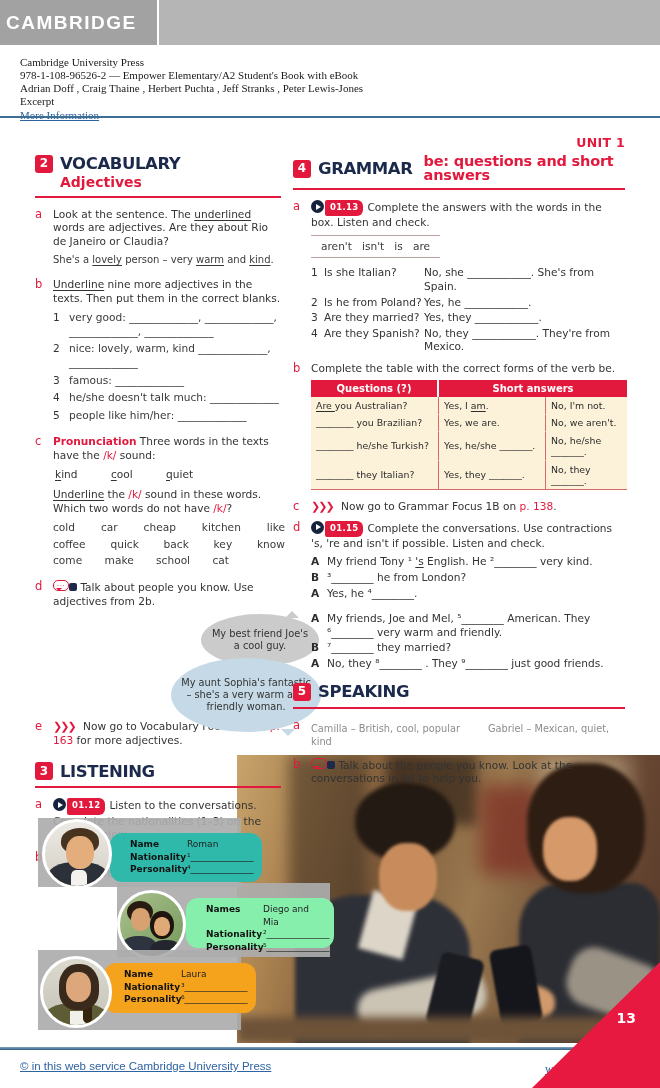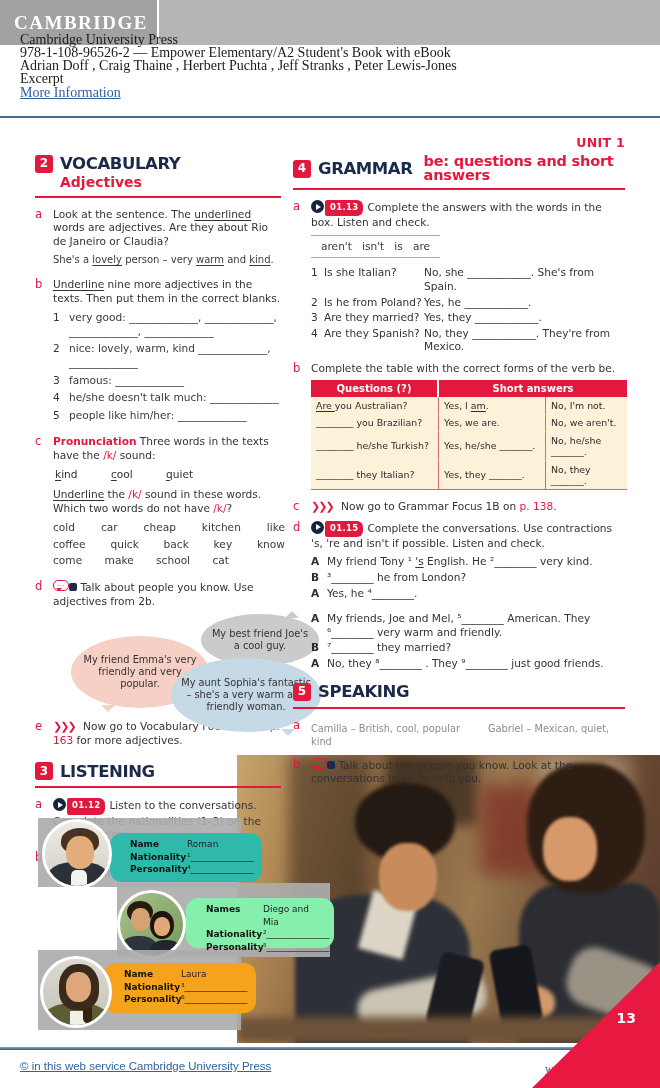--- a/index.html
+++ b/index.html
@@ -2,24 +2,24 @@
 <html><head>
 <meta charset="utf-8">
 <style>
   html,body{margin:0;padding:0;background:#fff;}
   .page{position:relative;width:660px;height:1088px;background:#fff;overflow:hidden;
         font-family:"DejaVu Sans","Liberation Sans",sans-serif;color:#333;}
   
   .banner{position:absolute;left:0;top:0;width:660px;height:45px;background:#b5b5b5;}
   .logo-block{position:absolute;left:0;top:0;width:157px;height:45px;background:#a2a2a2;
               border-right:2px solid #fff;display:flex;align-items:center;}
-  .logo-text{font-family:Liberation Serif, serif;font-weight:bold;color:#fff;
-             font-size:19px;letter-spacing:1.5px;padding-left:14px;}
-  .meta{position:absolute;left:20px;top:33px;font-family:"Liberation Serif","DejaVu Serif",serif;
-        font-size:14px;line-height:13px;color:#1a1a1a;}
+  .logo-text{font-family:Liberation Sans, sans-serif;font-weight:bold;color:#fff;
+             font-size:19px;letter-spacing:1.5px;padding-left:6px;}
+  .meta{position:absolute;left:20px;top:56px;font-family:"Liberation Serif","DejaVu Serif",serif;
+        font-size:11px;line-height:13px;color:#1a1a1a;}
   .more-info{color:#2f62a0;text-decoration:underline;cursor:pointer;display:inline-block;margin-top:1px;}
   .blue-rule{position:absolute;left:0;top:116px;width:660px;height:2px;background:#3c6e96;}
   
   .red{color:#e2183d;}
   .u{text-decoration:underline;text-underline-offset:2px;}
   .unit{position:absolute;left:293px;top:135px;width:332px;text-align:right;
         color:#e2183d;font-weight:bold;font-size:12.5px;letter-spacing:.3px;}
   .col-left{position:absolute;left:35px;top:155px;width:246px;z-index:3;font-size:10.6px;line-height:13.6px;}
   .col-right{position:absolute;left:293px;top:155px;width:332px;z-index:3;font-size:10.6px;line-height:13.6px;}
   .sec-head{display:flex;align-items:center;gap:7px;margin-bottom:2px;}
@@ -257,23 +257,20 @@
 
     <div class="item" style="margin-bottom:4px">
       <span class="item-l">d</span>
       <div class="item-b">
         <span class="talk"><span class="talk-a">...</span><span class="talk-b"></span></span>
         <span>Talk about people you know. Use adjectives from 2b.</span>
         <div class="bub-wrap">
           <div class="bub bub-gray">
               <span>My best friend Joe's a cool guy.</span>
             </div>
-          <div class="bub bub-pink">
-              <span>My friend Emma's very friendly and very popular.</span>
-            </div>
           <div class="bub bub-blue">
               <span>My aunt Sophia's fantastic – she's a very warm and friendly woman.</span>
             </div>
         </div>
       </div>
     </div>
 
     <div class="item">
       <span class="item-l">e</span>
       <div class="item-b">

